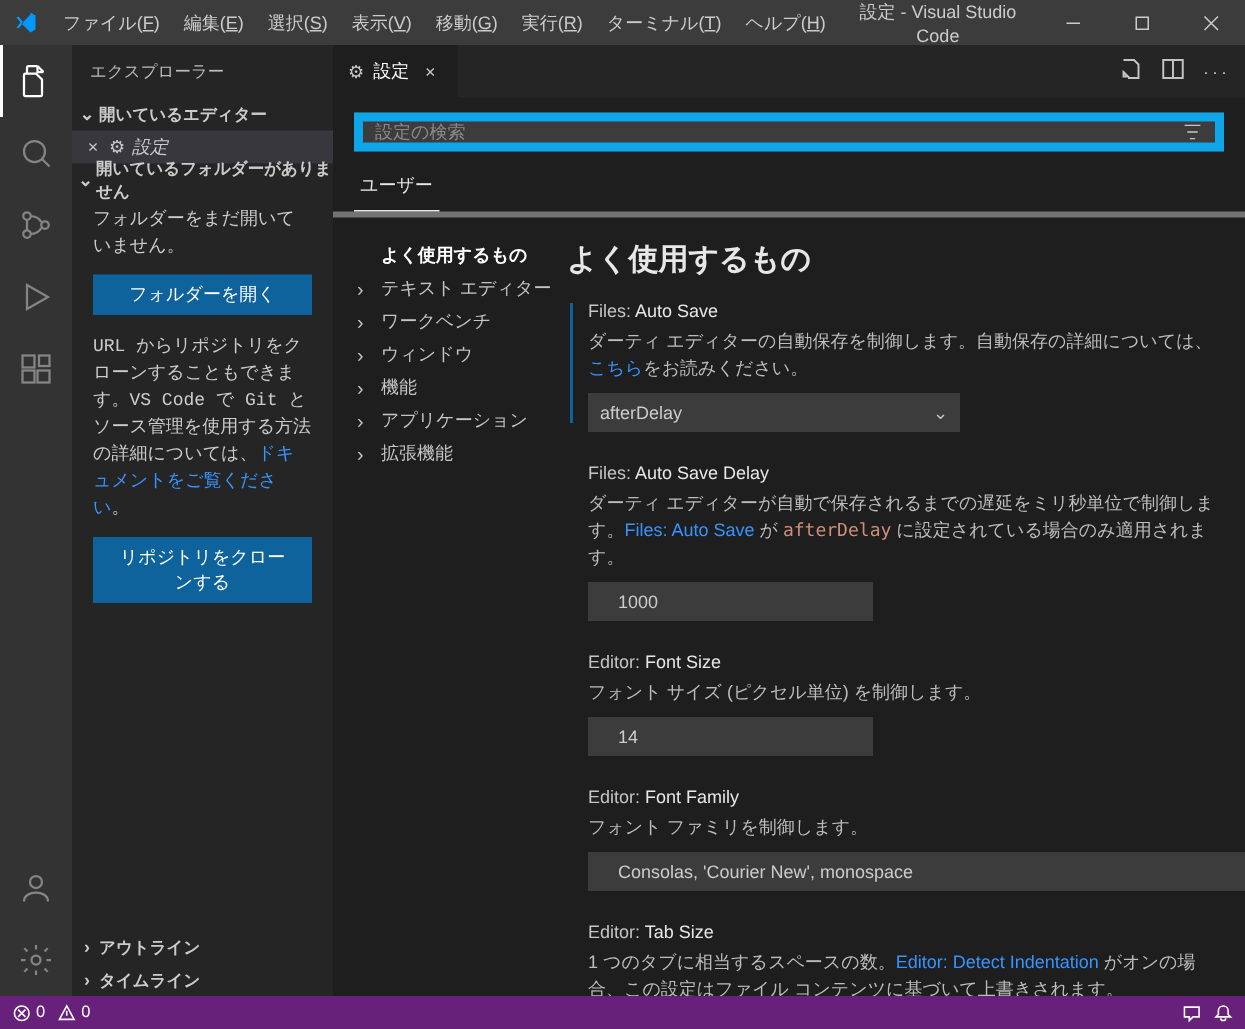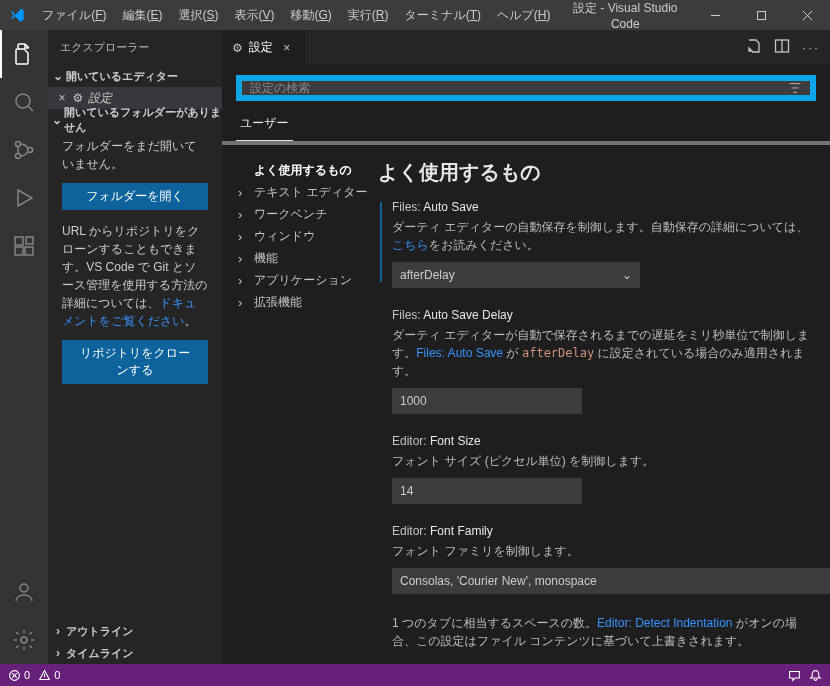--- a/index.html
+++ b/index.html
@@ -53,21 +53,21 @@
   .panel-header {
     height:22px; display:flex; align-items:center; padding-left:2px; font-size:11px; font-weight:700;
     color:#cccccc; cursor:default;
   }
   .panel-header .chev { width:16px; text-align:center; font-size:12px;}
   .open-editor-item { display:flex; align-items:center; height:22px; padding-left:6px; font-size:12px; background:#37373d;}
   .open-editor-item .close { width:16px; text-align:center; color:#c5c5c5; }
   .open-editor-item .icon { width:16px; text-align:center; color:#c5c5c5; }
   .open-editor-item .label { padding-left:2px; font-style:italic; }
   .sidebar-body { padding:6px 14px; font-size:12px; color:#cccccc; }
-  .sidebar-body p { margin-bottom:10px; line-height:1.5; }
+  .sidebar-body p { margin-bottom:10px; line-height:1.5;font-family:Liberation Mono, monospace; }
   .btn-primary {
     display:block; width:100%; background:#0e639c; color:#ffffff; border:none;
     padding:5px 16px; font-size:12px; margin:4px 0 12px 0; cursor:pointer;
   }
   .link { color:#3794ff; }
 
   
   .editor { flex:1; display:flex; flex-direction:column; background:#1e1e1e; min-width:0; }
   .tabbar { height:35px; background:#252526; display:flex; align-items:stretch; }
   .tab {
@@ -114,21 +114,21 @@
   .setting-title .name { font-weight:400; color:#e7e7e7; }
   .setting-desc { font-size:12px; color:#bdbdbd; line-height:1.5; margin-bottom:8px; }
   .setting-desc .link { color:#3794ff; }
   .setting-desc code { font-family:Consolas,monospace; color:#ce9178; }
   .select-box {
     background:#3c3c3c; height:26px; width:248px; display:flex; align-items:center;
     justify-content:space-between; padding:0 8px; color:#cccccc; font-size:12px;
   }
   .select-box .chev { color:#c5c5c5; }
   .input-box {
-    background:#3c3c3c; border:none; height:26px; padding:0 8px; color:#cccccc; font-size:12px;
+    background:#3c3c3c; border:none; height:26px; padding:0 20px; color:#cccccc; font-size:12px;
   }
   .input-box.narrow { width:190px; }
   .input-box.wide { width:468px; }
 
   
   .statusbar {
     height:22px; background:#68217a; color:#ffffff; display:flex; align-items:center;
     font-size:11px; padding:0 8px; justify-content:space-between;
   }
   .status-left, .status-right { display:flex; align-items:center; gap:8px; }
@@ -350,20 +350,21 @@
             <input class="input-box narrow" value="14" style="">
           </div>
 
           <div class="setting">
             <div class="setting-title"><span class="cat">Editor:</span> <span class="name">Font Family</span></div>
             <div class="setting-desc">フォント ファミリを制御します。</div>
             <input class="input-box wide" value="Consolas, 'Courier New', monospace" style="">
           </div>
 
           <div class="setting">
+            <div class="setting-title"><span class="cat">Editor:</span> <span class="name">Tab Size</span></div>
             <div class="setting-desc"><span>1 つのタブに相当するスペースの数。</span><span class="link">Editor: Detect Indentation</span><span> がオンの場合、この設定はファイル コンテンツに基づいて上書きされます。</span></div>
 
           </div>
 
         </div>
       </div>
     </div>
   </div>
 </div>
 

